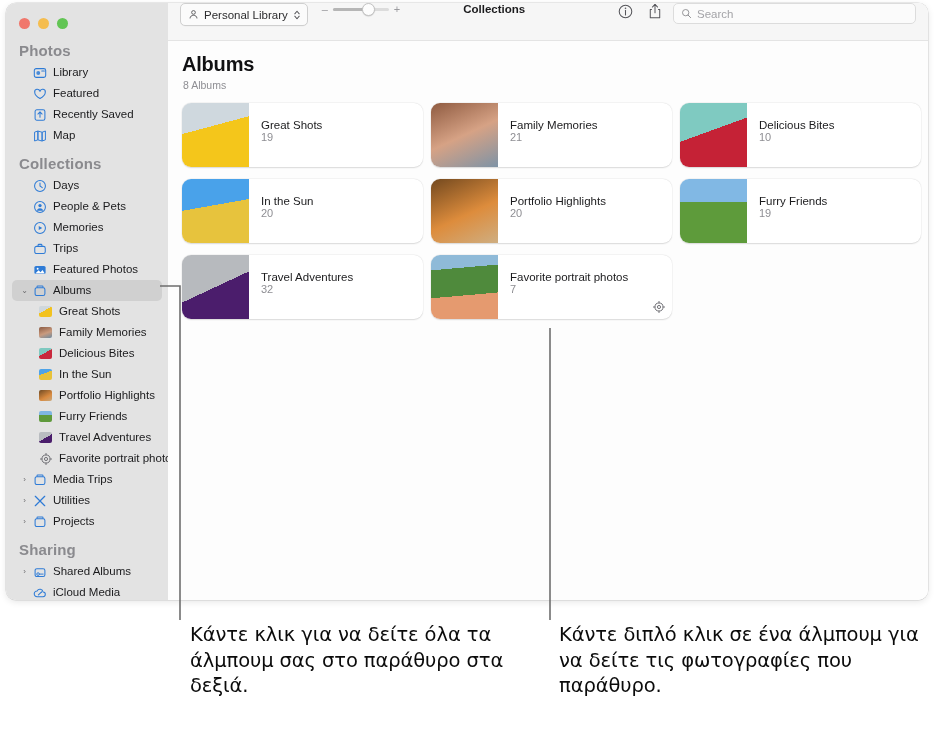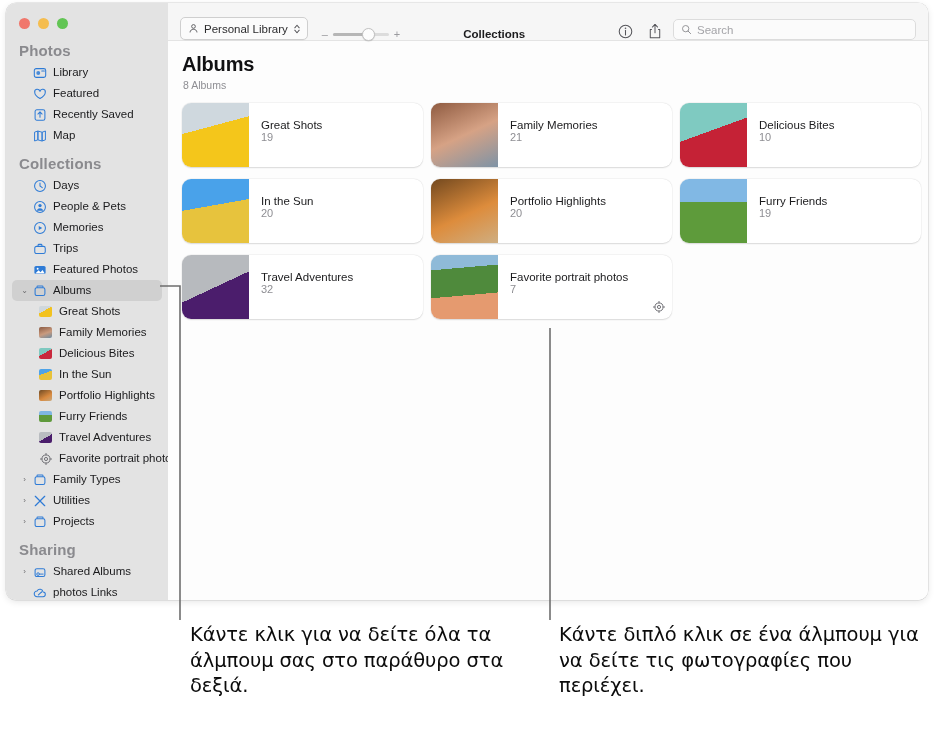--- a/index.html
+++ b/index.html
@@ -101,21 +101,21 @@
     background: #fdfdfd;
     display: flex;
     flex-direction: column;
     min-width: 0;
     position: relative;
   }
   .toolbar {
     height: 38px;
     flex: 0 0 38px;
     display: flex;
-    align-items: flex-end;
+    align-items: flex-start;
     background: #f6f6f6;
     padding: 0 12px 0 12px;
     box-sizing: border-box;
     border-bottom: 0.5px solid #e4e4e4;
   }
   .lib-btn {
     display: flex; align-items: center;
     gap: 5px;
     height: 21px;
     padding: 0 6px 0 7px;
@@ -414,21 +414,21 @@
               <span class="lbl">Favorite portrait photos</span>
             </div>
             <div class="sb-row">
               <span class="disc">›</span>
               <span class="ic">
                 <svg width="14" height="14" viewBox="0 0 16 16">
                   <rect x="2.4" y="4.2" width="11.2" height="9" rx="2" fill="none" stroke="#2e7bd6" stroke-width="1.2"></rect>
                   <path d="M4.6 4.2V3a.7.7 0 0 1 .7-.7h5.4a.7.7 0 0 1 .7.7v1.2" fill="none" stroke="#2e7bd6" stroke-width="1.2"></path>
                 </svg>
               </span>
-              <span class="lbl">Family Types</span>
+              <span class="lbl">Media Trips</span>
             </div>
             <div class="sb-row">
               <span class="disc">›</span>
               <span class="ic">
                 <svg width="14" height="14" viewBox="0 0 16 16">
                   <path d="M2.6 2.6 8 8M13.4 2.6 8 8M2.6 13.4 8 8M13.4 13.4 8 8" stroke="#2e7bd6" stroke-width="1.4" stroke-linecap="round"></path>
                   <circle cx="8" cy="8" r="1.2" fill="#2e7bd6"></circle>
                 </svg>
               </span>
               <span class="lbl">Utilities</span>
@@ -456,21 +456,21 @@
               <span class="lbl">Shared Albums</span>
             </div>
             <div class="sb-row">
               <span class="disc"></span>
               <span class="ic">
                 <svg width="14" height="14" viewBox="0 0 16 16">
                   <path d="M4.6 12.2h6.6a2.7 2.7 0 0 0 .3-5.4 3.6 3.6 0 0 0-6.8-1.1A2.7 2.7 0 0 0 4.6 12.2z" fill="none" stroke="#2e7bd6" stroke-width="1.2" stroke-linejoin="round"></path>
                   <path d="M6.2 10.2 9.8 6.6" stroke="#2e7bd6" stroke-width="1.2" stroke-linecap="round"></path>
                 </svg>
               </span>
-              <span class="lbl">photos Links</span>
+              <span class="lbl">iCloud Media</span>
             </div>
           </div>
       </div>
 
       <div class="main">
 
         <div class="toolbar">
           <div class="lib-btn">
             <svg width="11" height="11" viewBox="0 0 16 16">
               <circle cx="8" cy="5" r="2.7" fill="none" stroke="#4a4a4e" stroke-width="1.2"></circle>
@@ -586,15 +586,15 @@
       </div>
     </div>
   </div>
 
   <svg width="934" height="732" style="position:absolute;left:0;top:0;pointer-events:none;">
     <path class="leader" d="M160 286 H180 V620"></path>
     <path class="leader" d="M550 328 V620"></path>
   </svg>
 
   <div class="callout co-left">Κάντε κλικ για να δείτε όλα τα άλμπουμ σας στο παράθυρο στα δεξιά.</div>
-  <div class="callout co-right">Κάντε διπλό κλικ σε ένα άλμπουμ για να δείτε τις φωτογραφίες που περιέχει.</div>
+  <div class="callout co-right">Κάντε διπλό κλικ σε ένα άλμπουμ για να δείτε τις φωτογραφίες που παράθυρο.</div>
 
 </div>
 
 </body></html>

